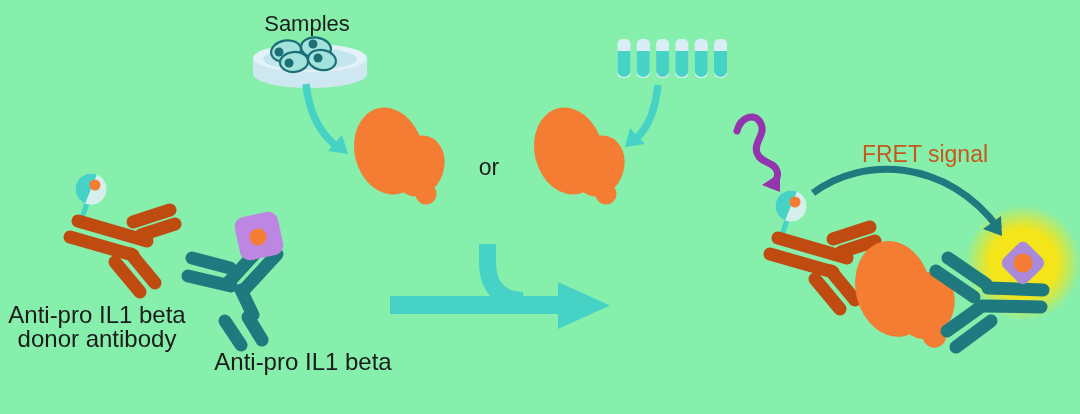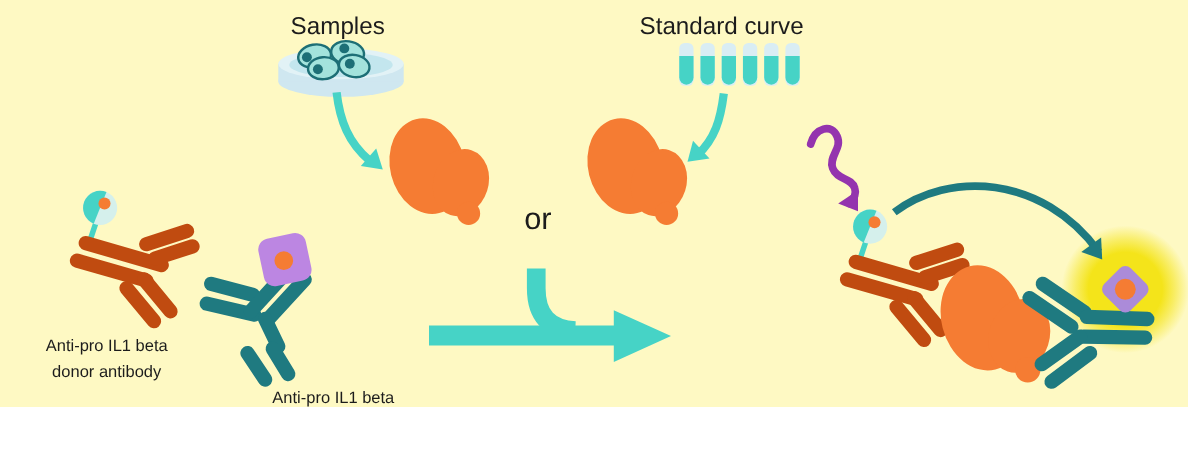--- a/index.html
+++ b/index.html
@@ -1,26 +1,26 @@
 <!DOCTYPE html>
 <html><head>
 <meta charset="utf-8">
 <style>
   html,body{margin:0;padding:0;background:#ffffff;}
   .canvas{
-    position:relative;width:1080px;height:370px;background:#fef9c3;overflow:hidden;
+    position:relative;width:1080px;height:414px;background:#86efac;overflow:hidden;
     font-family:"Liberation Sans", sans-serif;
   }
   .canvas svg{position:absolute;left:0;top:0;}
   .lbl{
     position:absolute;transform:translateX(-50%);text-align:center;
-    color:#1c1c1c;font-size:15px;line-height:24px;white-space:nowrap;
+    color:#1c1c1c;font-size:24px;line-height:24px;white-space:nowrap;
   }
   .lbl.small-caps{font-size:22px;}
-  .lbl.mid{font-size:28px;margin-top:32px;}
+  .lbl.mid{font-size:23px;}
   .lbl.fret{color:#c8571d;font-size:23px;}
 </style>
 </head>
 <body>
 
 <div class="canvas">
 
   <svg width="1080" height="414" viewBox="0 0 1080 414" xmlns="http://www.w3.org/2000/svg" xmlns:xlink="http://www.w3.org/1999/xlink">
     <defs>
       <radialGradient id="glowGrad" cx="50%" cy="50%" r="50%">
@@ -152,28 +152,28 @@
     </g>
 
     <g>
       <path d="M 813,193 C 862,156 947,158 999,229" stroke="#1f7a80" stroke-width="7" fill="none"></path>
       <polygon points="1002,236 983,229 1001,216" fill="#1f7a80"></polygon>
     </g>
   </svg>
 
   <div class="lbl small-caps" style="left:307px;top:12px;">Samples</div>
 
-  <div class="lbl small-caps" style="left:656px;top:12px;">Standard curve</div>
 
   <div class="lbl mid" style="left:489px;top:155px;">or</div>
 
 
   <div class="lbl" style="left:97px;top:303px;">
     <div>Anti-pro IL1 beta</div>
     <div>donor antibody</div>
   </div>
 
   <div class="lbl" style="left:303px;top:350px;">
     <div>Anti-pro IL1 beta</div>
   </div>
 
+  <div class="lbl fret" style="left:925px;top:142px;">FRET signal</div>
 
 </div>
 
 </body></html>

